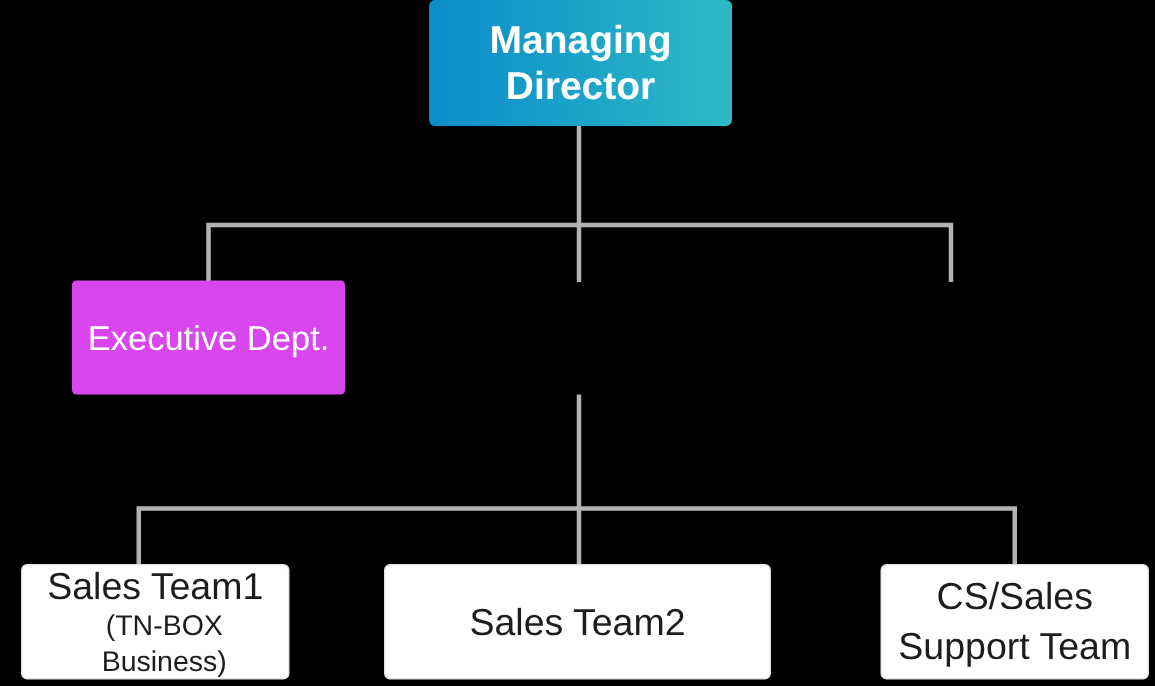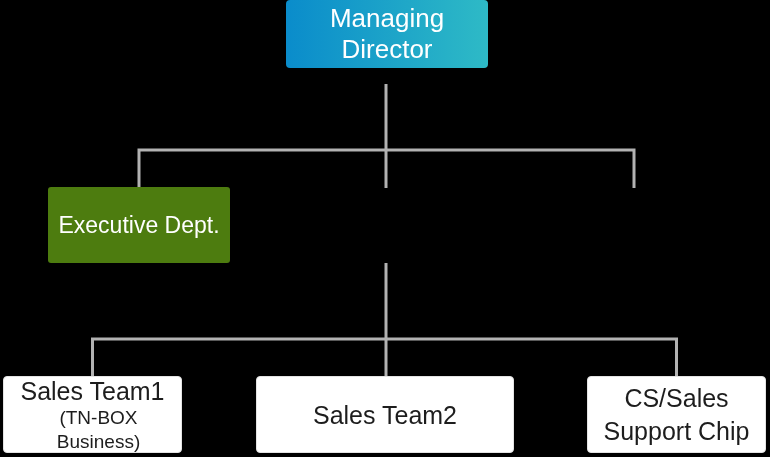--- a/index.html
+++ b/index.html
@@ -28,51 +28,51 @@
     flex-direction: column;
     align-items: center;
     justify-content: center;
     text-align: center;
     box-sizing: border-box;
   }
   .root-node {
     left: 286px;
     top: 0;
     width: 202px;
-    height: 68px;
+    height: 84px;
     border-radius: 4px;
     background: linear-gradient(90deg, #0a8ccb 0%, #2ebac6 100%);
     color: #ffffff;
-    font-weight: 400;
+    font-weight: 700;
     font-size: 26px;
     line-height: 1.18;
     padding: 0 8px;
   }
   .dept-node {
     top: 187px;
     width: 182px;
     height: 76px;
-    background: #4d7c0f;
+    background: #d946ef;
     border-radius: 3px;
     color: #ffffff;
     font-size: 23px;
     padding: 0 6px;
   }
   #dept-0 { left: 48px; }
   #dept-1 { left: 294px; }
   #dept-2 { left: 543px; }
   .team-node {
     top: 376px;
     height: 77px;
     background: #ffffff;
     border: 1px solid #e3e3e3;
     border-radius: 4px;
     color: #1d1d1d;
   }
-  #team-0 { left: 3px;   width: 179px; }
+  #team-0 { left: 14px;   width: 179px; }
   #team-1 { left: 256px; width: 258px; }
   #team-2 { left: 587px; width: 179px; }
   .team-title {
     font-size: 25px;
     line-height: 1.2;
     padding: 0 8px;
   }
   .team-sub {
     font-size: 19px;
     line-height: 1.25;
@@ -105,16 +105,16 @@
   </div>
 
   <div class="node team-node" id="team-0">
     <span class="team-title">Sales Team1</span>
     <span class="team-sub">(TN-BOX Business)</span>
   </div>
   <div class="node team-node" id="team-1">
     <span class="team-title">Sales Team2</span>
   </div>
   <div class="node team-node" id="team-2">
-    <span class="team-title">CS/Sales Support Chip</span>
+    <span class="team-title">CS/Sales Support Team</span>
   </div>
 
 </div>
 
 </body></html>

